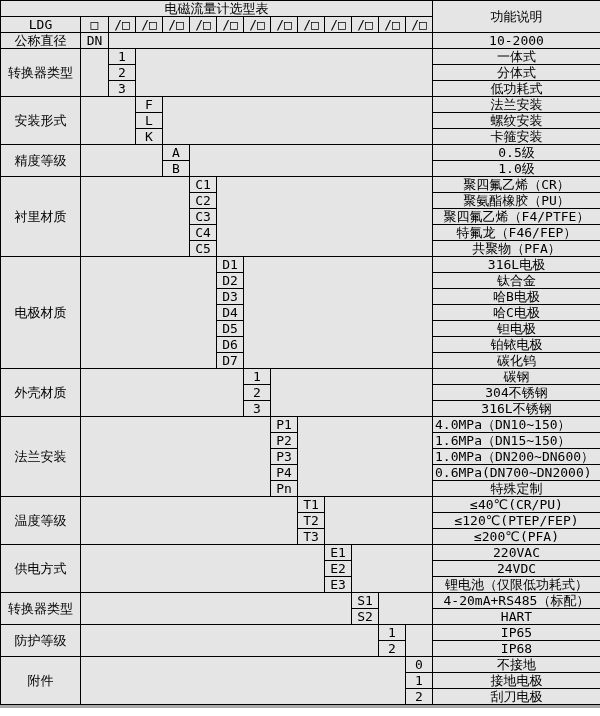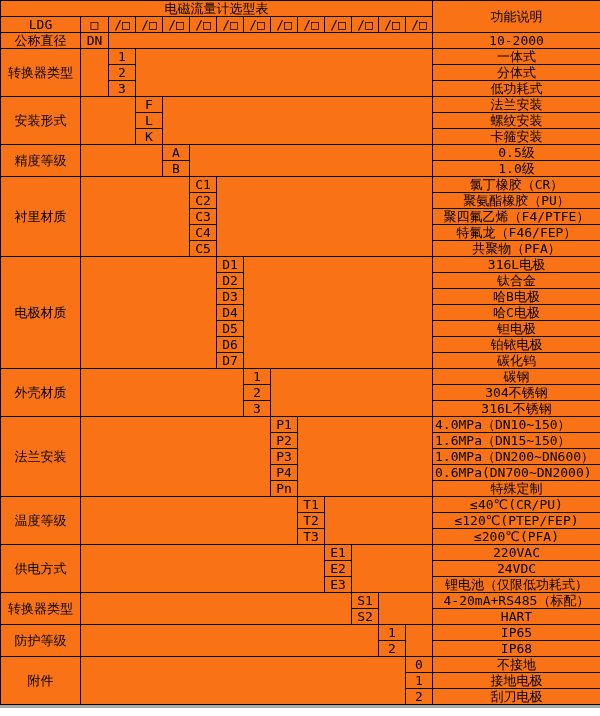--- a/index.html
+++ b/index.html
@@ -3,21 +3,21 @@
 <meta charset="utf-8">
 <style>
   html,body{margin:0;padding:0;background:#ffffff;}
   body{
     width:600px;height:716px;overflow:hidden;
     font-family:"DejaVu Sans Mono","DejaVu Sans","Liberation Sans",sans-serif;
     color:#000;
   }
   table.sel{
     border-collapse:collapse;table-layout:fixed;
-    width:600px;height:647px;background:#f97316;
+    width:600px;height:647px;background:#e5e5e5;
   }
   table.sel td{
     border:1px solid #000;
     padding:0;margin:0;
     text-align:center;vertical-align:middle;
     font-size:13px;line-height:1;
     white-space:nowrap;overflow:hidden;
   }
   td.title-cell{font-size:13.5px;}
   td.fn-header{font-size:13.5px;border-radius:8px;}
@@ -116,21 +116,21 @@
       </tr>
       <tr style="height: 16px;">
         <td class="code">B</td>
         <td class="desc">1.0级</td>
       </tr>
       <tr style="height: 16px;">
         <td class="label" rowspan="5">衬里材质</td>
         <td colspan="4" rowspan="5"></td>
         <td class="code">C1</td>
         <td colspan="8" rowspan="5"></td>
-        <td class="desc">氯丁橡胶（CR）</td>
+        <td class="desc">聚四氟乙烯（CR）</td>
       </tr>
       <tr style="height: 16px;">
         <td class="code">C2</td>
         <td class="desc">聚氨酯橡胶（PU）</td>
       </tr>
       <tr style="height: 16px;">
         <td class="code">C3</td>
         <td class="desc">聚四氟乙烯（F4/PTFE）</td>
       </tr>
       <tr style="height: 16px;">

